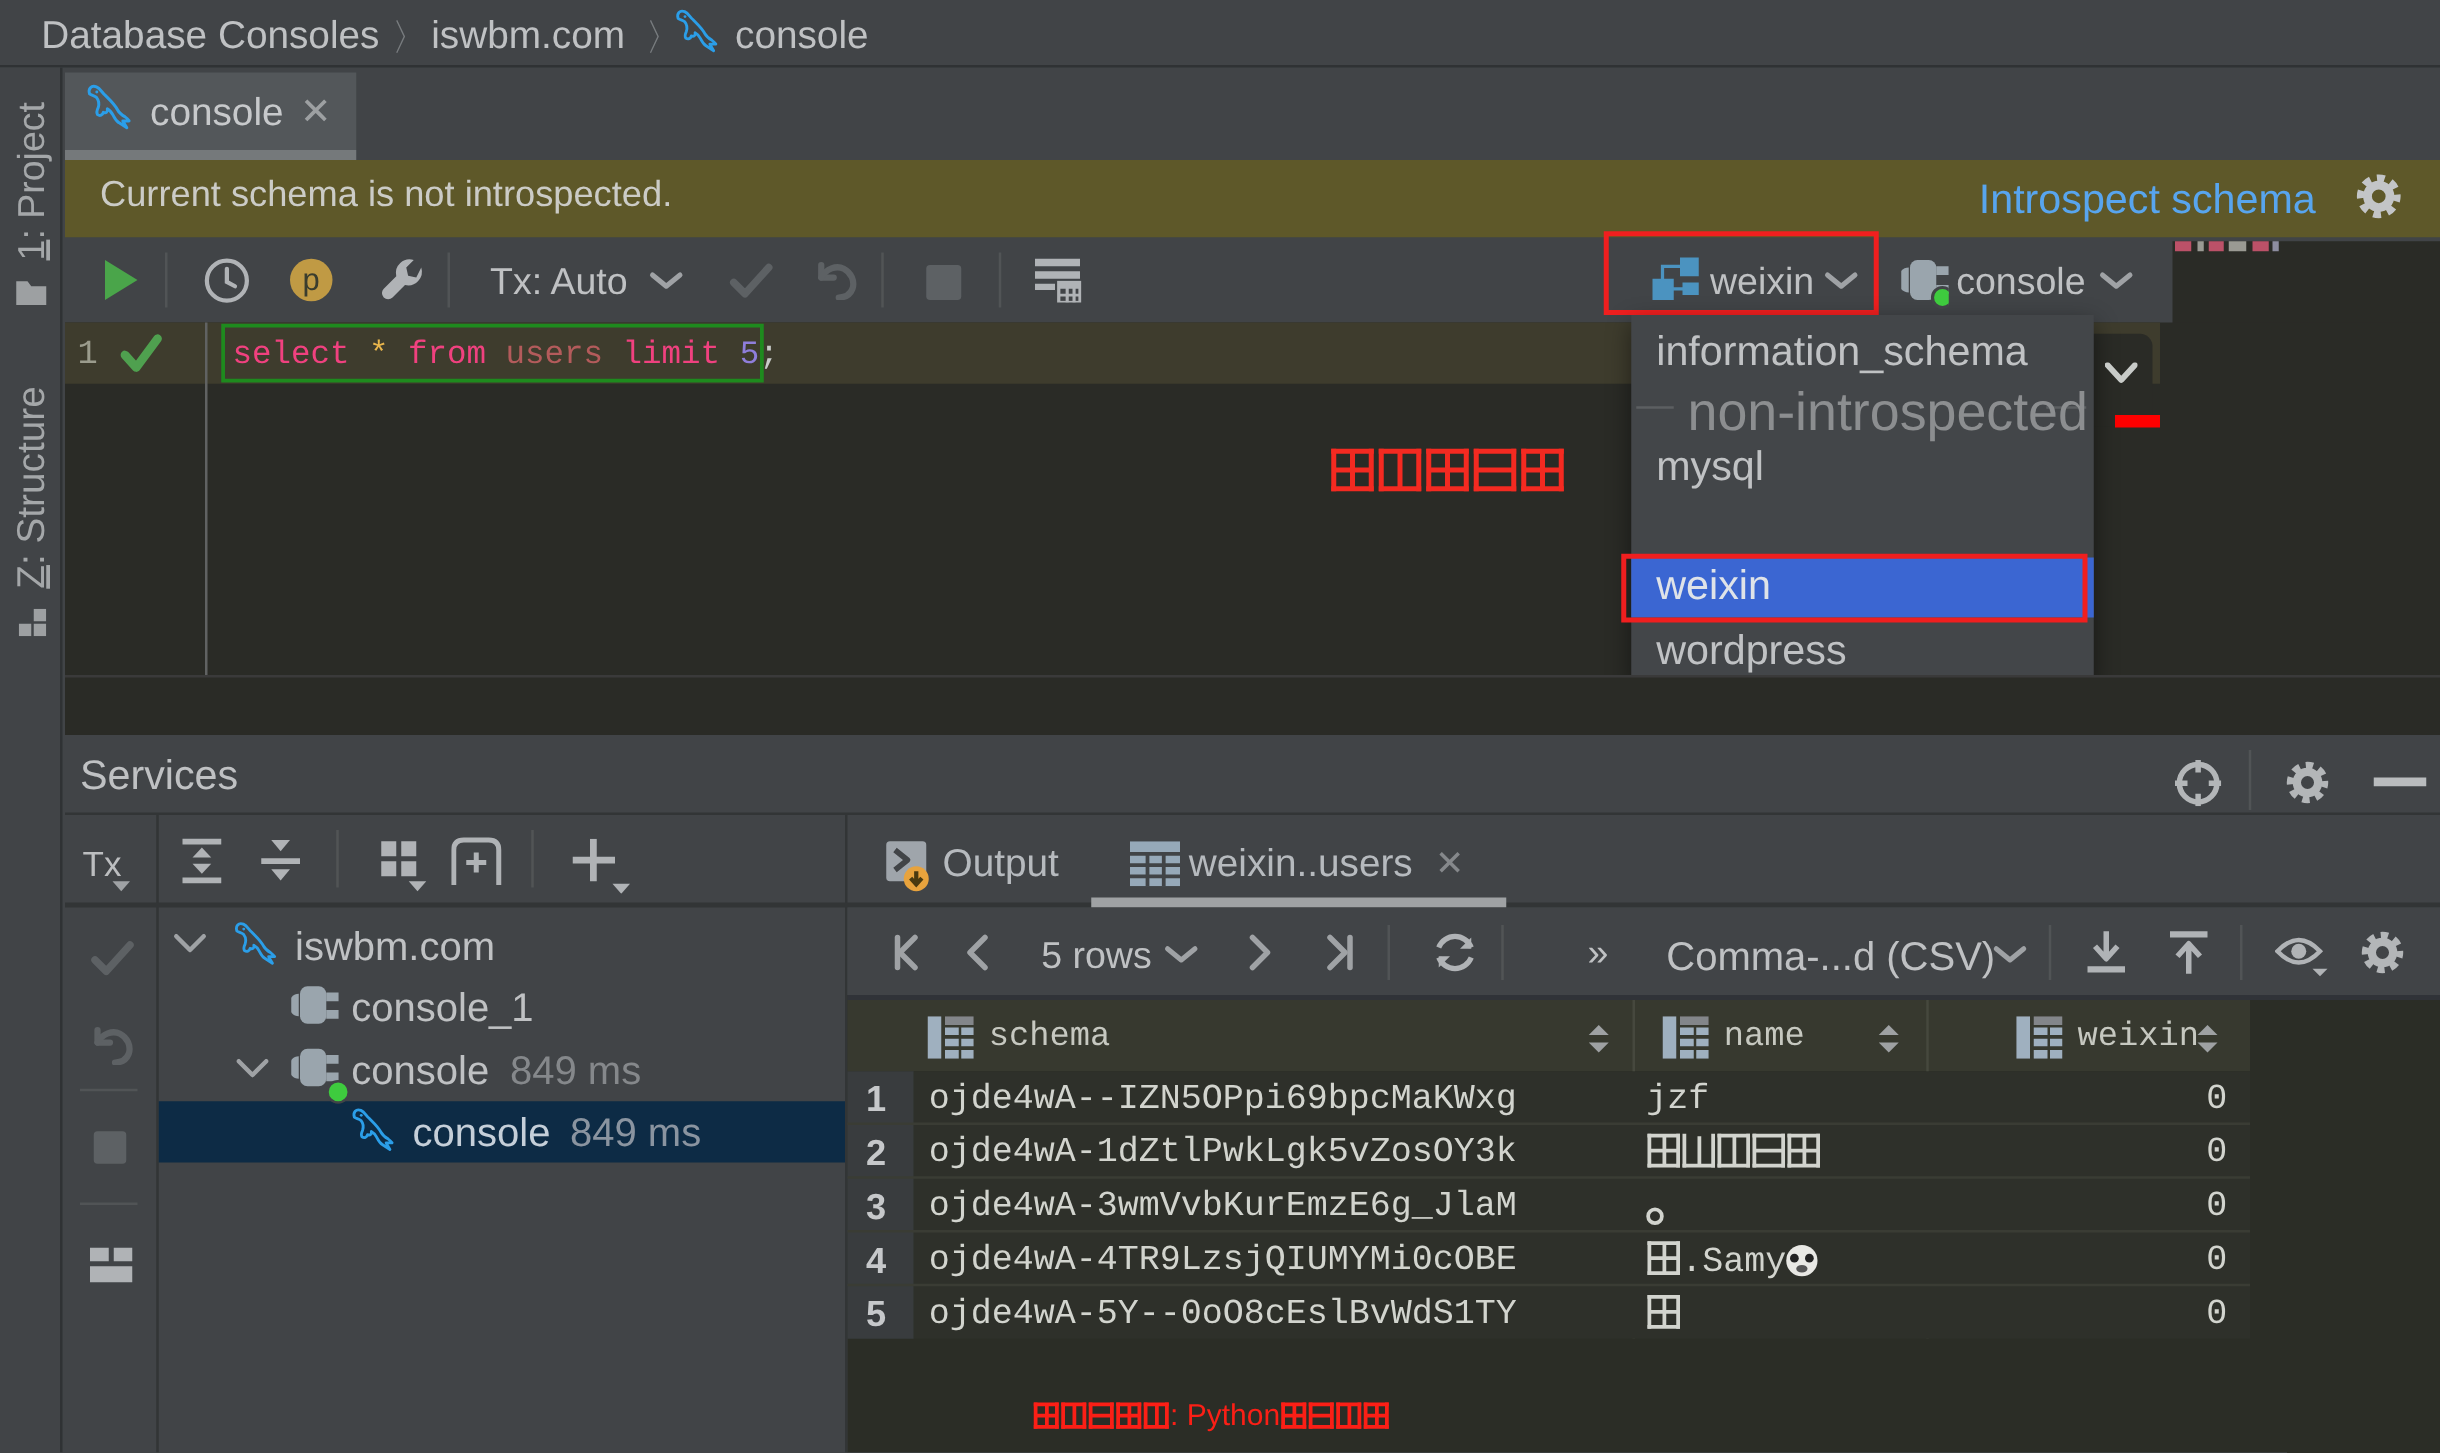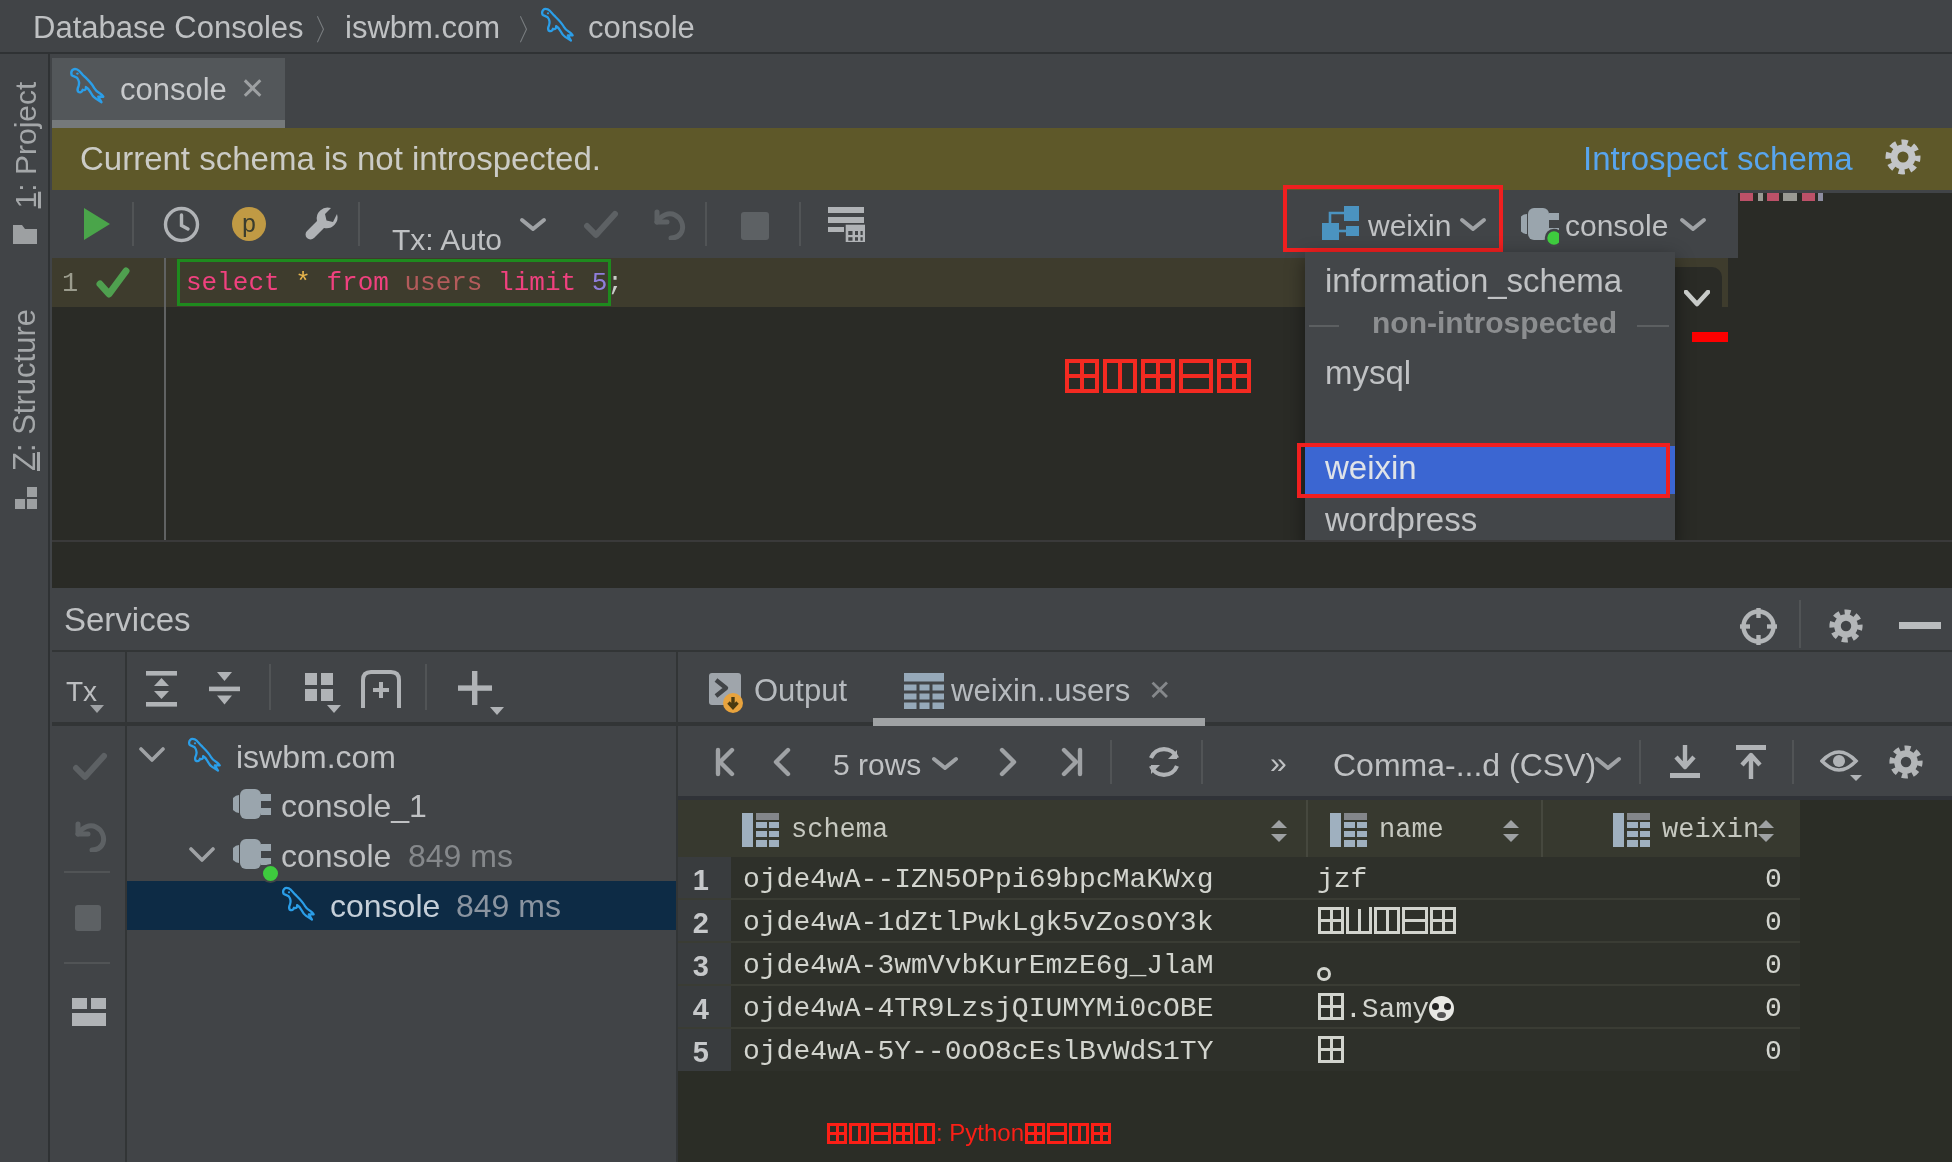--- a/index.html
+++ b/index.html
@@ -51,32 +51,32 @@
 <div class="abs" id="ic-struct" style="left:14px;top:411px;"></div>
 
 <div class="abs" style="left:52px;top:56px;width:1900px;height:72px;background:#414447;"></div>
 <div class="abs" style="left:52px;top:58px;width:233px;height:62px;background:#53575a;"></div>
 <div class="abs" style="left:52px;top:120px;width:233px;height:8px;background:#75797b;"></div>
 <div class="abs" id="dolph-tab" style="left:70px;top:68px;"></div>
 <div class="abs" style="left:120px;top:72px;font-size:31px;color:#c7c9cb;white-space:nowrap;">console</div>
 <div class="abs" style="left:240px;top:71px;color:#9da0a2;font-size:30px;">✕</div>
 
 <div class="abs" style="left:52px;top:128px;width:1900px;height:62px;background:#5e5829;"></div>
-<div class="abs" style="left:80px;top:140px;font-size:33px;color:#cbcbc6;white-space:nowrap;">Current schema is not introspected.</div>
+<div class="abs" style="left:80px;top:140px;font-size:29px;color:#cbcbc6;white-space:nowrap;">Current schema is not introspected.</div>
 <div class="abs" style="left:1583px;top:140px;font-size:33px;color:#58a5ee;white-space:nowrap;">Introspect schema</div>
 <div class="abs" id="ic-gear-notif" style="left:1884px;top:138px;"></div>
 
 <div class="abs" id="toolbar" style="left:52px;top:190px;width:1900px;height:68px;background:#414447;"></div>
 <div class="abs" id="ic-play" style="left:82px;top:207px;"></div>
 <div class="abs" style="left:132px;top:202px;width:2px;height:44px;background:#515456;"></div>
 <div class="abs" id="ic-clock" style="left:163px;top:206px;"></div>
 <div class="abs" id="ic-pbadge" style="left:231px;top:206px;"></div>
 <div class="abs" id="ic-wrench" style="left:301px;top:204px;"></div>
 <div class="abs" style="left:358px;top:202px;width:2px;height:44px;background:#515456;"></div>
-<div class="abs txt" style="left:392px;top:223px;">Tx: Auto</div>
+<div class="abs txt" style="left:392px;top:209px;">Tx: Auto</div>
 <div class="abs" id="ic-chev1" style="left:518px;top:216px;"></div>
 <div class="abs" id="ic-checkdim" style="left:583px;top:208px;"></div>
 <div class="abs" id="ic-undodim" style="left:651px;top:208px;"></div>
 <div class="abs" style="left:705px;top:202px;width:2px;height:44px;background:#515456;"></div>
 <div class="abs" style="left:741px;top:212px;width:28px;height:28px;background:#5d6164;border-radius:3px;"></div>
 <div class="abs" style="left:799px;top:202px;width:2px;height:44px;background:#515456;"></div>
 <div class="abs" id="ic-outtable" style="left:827px;top:206px;"></div>
 
 <div class="abs" style="left:1738px;top:193px;width:214px;height:347px;background:#2a2b26;"></div>
 <div class="abs" style="left:1740px;top:193px;width:13px;height:8px;background:#bc5168;"></div>
@@ -110,21 +110,21 @@
 <div class="abs" id="ic-plug-sel" style="left:1515px;top:203px;"></div>
 <div class="abs txt" style="left:1565px;top:209px;">console</div>
 <div class="abs" id="ic-chev3" style="left:1678px;top:216px;"></div>
 
 <div class="abs" style="left:1283px;top:185px;width:220px;height:67px;border:4px solid #f01f1f;box-sizing:border-box;"></div>
 
 <div class="abs" id="dropdown" style="left:1305px;top:252px;width:370px;height:294px;background:#434649;box-shadow:0 6px 18px rgba(0,0,0,.45);"></div>
 <div class="abs" style="left:1325px;top:262px;font-size:33px;color:#c0c2c4;white-space:nowrap;">information_schema</div>
 <div class="abs" style="left:1309px;top:325px;width:30px;height:2px;background:#5c5f61;"></div>
 <div class="abs" style="left:1637px;top:325px;width:32px;height:2px;background:#5c5f61;"></div>
-<div class="abs" style="left:1350px;top:306px;font-size:30px;font-weight:bold;color:#8c8e90;white-space:nowrap;margin-left:22px;">non-introspected</div>
+<div class="abs" style="left:1350px;top:306px;font-size:43px;font-weight:normal;color:#8c8e90;white-space:nowrap;">non-introspected</div>
 <div class="abs" style="left:1325px;top:354px;font-size:33px;color:#c0c2c4;white-space:nowrap;">mysql</div>
 <div class="abs" style="left:1305px;top:446px;width:370px;height:48px;background:#3b66d2;"></div>
 <div class="abs" style="left:1325px;top:449px;font-size:33px;color:#dfe3e8;white-space:nowrap;">weixin</div>
 <div class="abs" style="left:1297px;top:443px;width:373px;height:55px;border:4px solid #f01f1f;box-sizing:border-box;"></div>
 <div class="abs" style="left:1325px;top:501px;font-size:33px;color:#c0c2c4;white-space:nowrap;">wordpress</div>
 
 <div class="abs" style="left:52px;top:540px;width:1900px;height:48px;background:#2a2b26;border-top:2px solid #3a3a3a;box-sizing:border-box;"></div>
 
 <div class="abs" style="left:52px;top:588px;width:1900px;height:64px;background:#414447;border-bottom:2px solid #323536;box-sizing:border-box;"></div>
 <div class="abs" style="left:64px;top:601px;font-size:33px;color:#bfc1c3;">Services</div>

